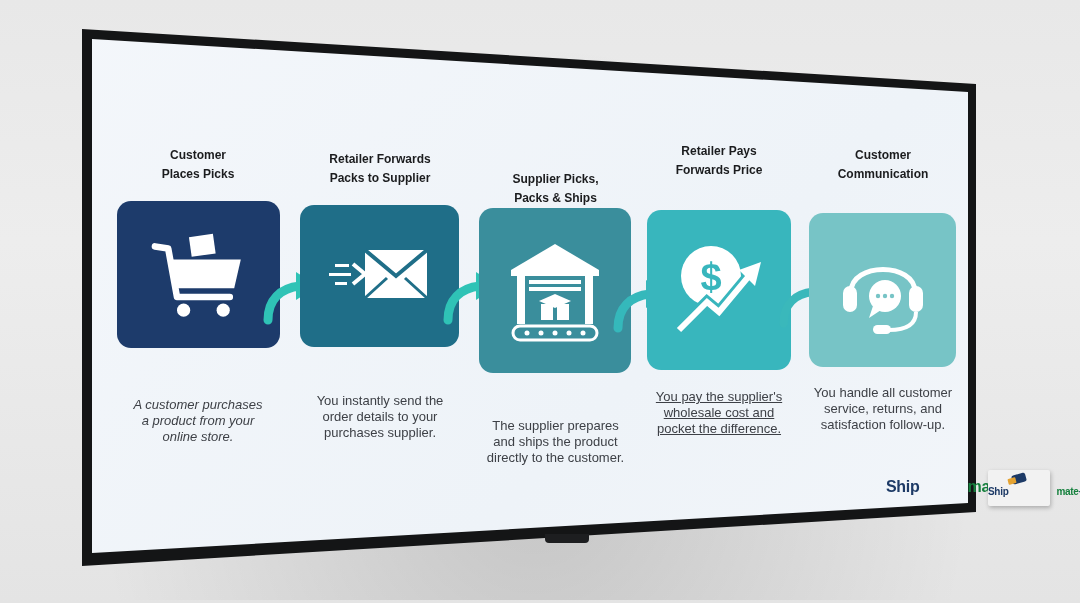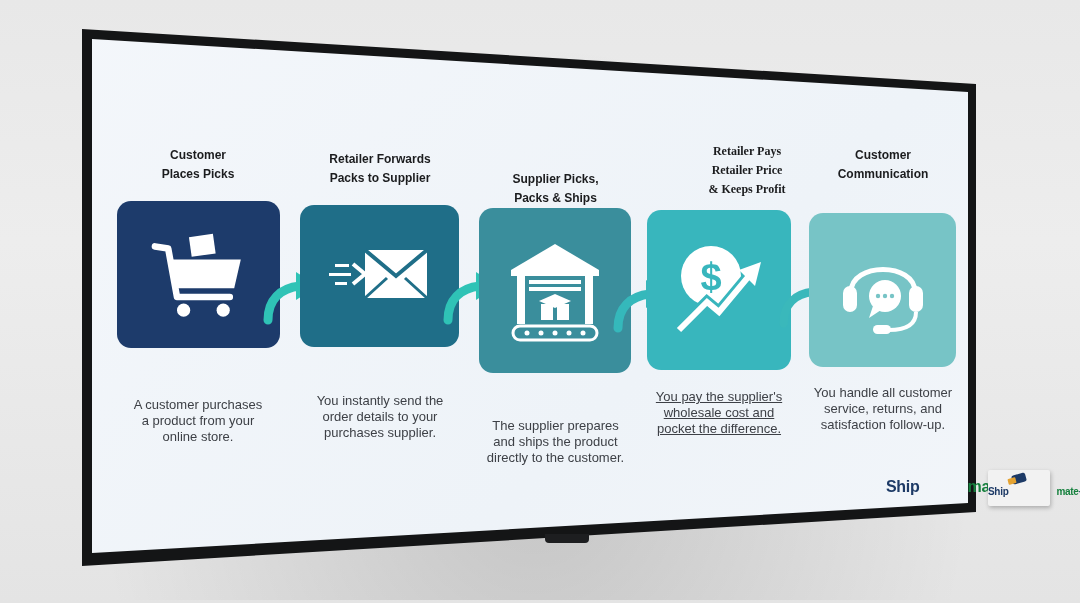--- a/index.html
+++ b/index.html
@@ -40,21 +40,21 @@
 </div>
 <div class="box" style="left:117px;top:201px;width:163px;height:147px;background:#1d3b6b;">
   <svg width="110" height="110" viewBox="0 0 100 100">
     <path d="M10 24 L22 26 L30 70 L78 70" fill="none" stroke="#fff" stroke-width="6" stroke-linecap="round" stroke-linejoin="round"></path>
     <path d="M24 36 L88 36 L82 62 L30 62 Z" fill="#fff"></path>
     <rect x="42" y="14" width="22" height="18" fill="#fff" transform="rotate(-8 53 23)"></rect>
     <circle cx="36" cy="82" r="6" fill="#fff"></circle>
       <circle cx="72" cy="82" r="6" fill="#fff"></circle>
   </svg>
 </div>
-<div class="desc" style="left:118px;top:397px;width:160px;">
+<div class="desc" style="left:118px;top:397px;width:160px;font-style:italic;">
   <div>A customer purchases</div>
   <div>a product from your</div>
   <div>online store.</div>
 </div>
 
 <svg class="arrow" style="left:262px;top:270px;" width="60" height="55" viewBox="0 0 60 55">
   <path d="M6 50 C6 30 18 18 38 16" fill="none" stroke="#2fc3b6" stroke-width="9" stroke-linecap="round"></path>
   <polygon points="34,2 56,16 34,30" fill="#2fc3b6"></polygon>
 </svg>
 
@@ -110,24 +110,23 @@
   <div>The supplier prepares</div>
   <div>and ships the product</div>
   <div>directly to the customer.</div>
 </div>
 
 <svg class="arrow" style="left:612px;top:278px;" width="60" height="55" viewBox="0 0 60 55">
   <path d="M6 50 C6 30 18 18 38 16" fill="none" stroke="#35b8bb" stroke-width="9" stroke-linecap="round"></path>
   <polygon points="34,2 56,16 34,30" fill="#35b8bb"></polygon>
 </svg>
 
-<div class="title" style="left:673px;top:142px;width:148px;font-family:Liberation Serif, serif;">
+<div class="title" style="left:645px;top:142px;width:148px;">
   <div>Retailer Pays</div>
-  <div>Retailer Price</div>
-  <div>&amp; Keeps Profit</div>
+  <div>Forwards Price</div>
 </div>
 <div class="box" style="left:647px;top:210px;width:144px;height:160px;background:#38b6bd;">
   <svg width="100" height="100" viewBox="0 0 100 100">
     <circle cx="42" cy="36" r="30" fill="#fff"></circle>
     <text x="42" y="50" text-anchor="middle" font-size="38" font-weight="bold" fill="#38b6bd" font-family="Liberation Sans, sans-serif">$</text>
     <polyline points="10,90 38,62 50,72 80,36" fill="none" stroke="#38b6bd" stroke-width="12"></polyline>
     <polyline points="10,90 38,62 50,72 80,36" fill="none" stroke="#fff" stroke-width="6"></polyline>
     <polygon points="70,30 92,22 86,46" fill="#fff"></polygon>
   </svg>
 </div>

